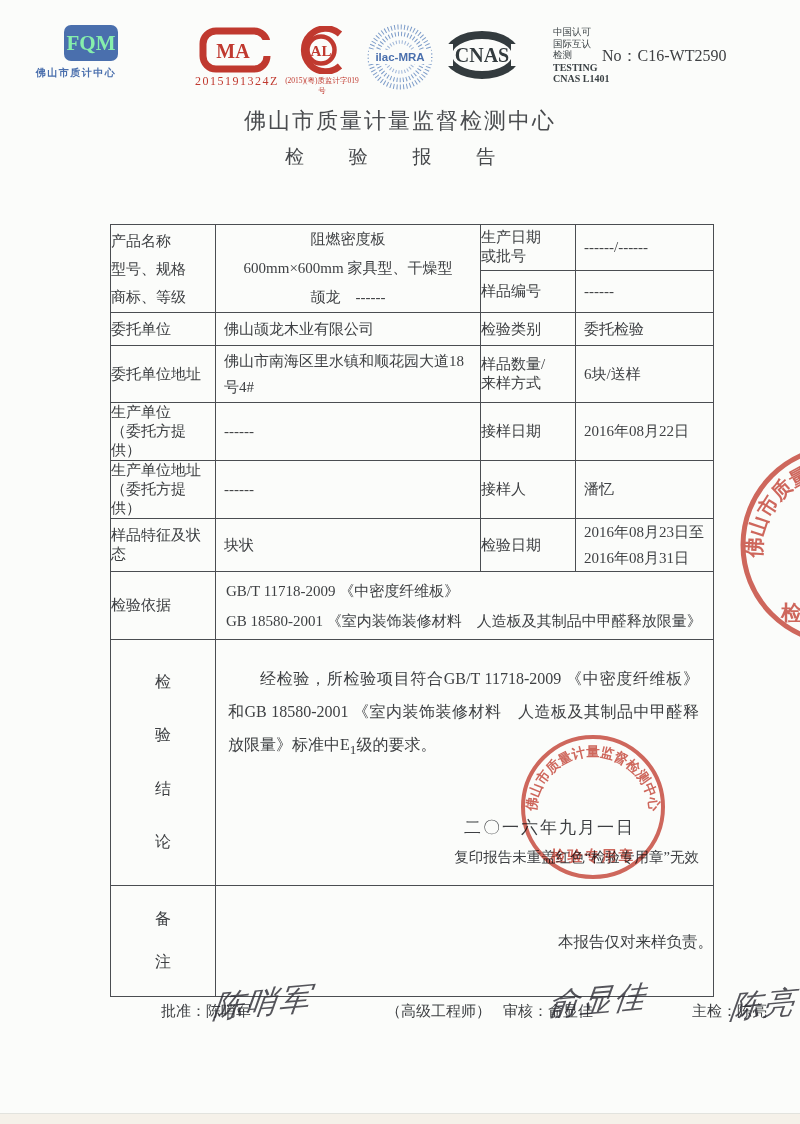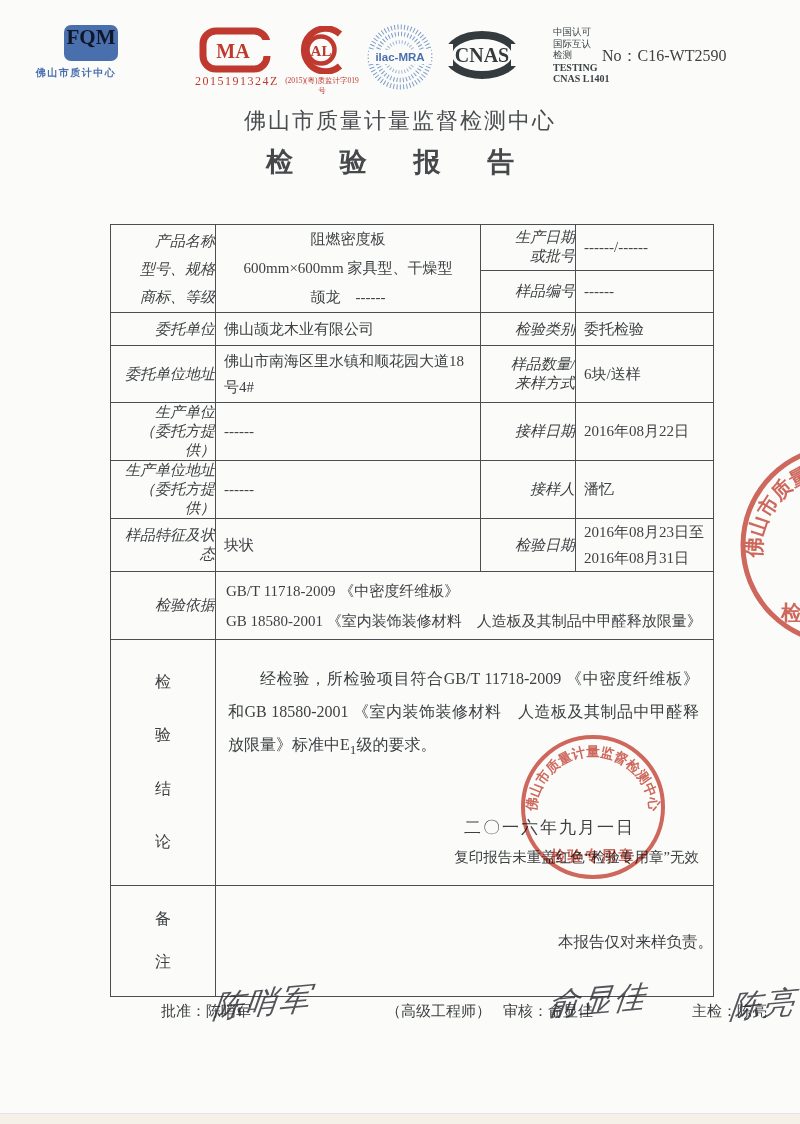--- a/index.html
+++ b/index.html
@@ -1,37 +1,37 @@
 <!DOCTYPE html>
 <html><head>
 <meta charset="utf-8">
 <style>
   html,body{margin:0;padding:0;}
   body{background:#e9eae8;font-family:"Liberation Serif","DejaVu Serif",serif;}
   #page{position:relative;width:800px;height:1124px;background:#fbfcfa;overflow:hidden;color:#3e4043;margin:0 auto;}
   .abs{position:absolute;}
   
   .fqm-box{position:absolute;left:64px;top:25px;width:54px;height:36px;background:#4a6fad;border-radius:7px;
-           display:flex;align-items:flex-start;justify-content:center;color:#0f172a;font-weight:bold;font-size:21px;}
+           display:flex;align-items:center;justify-content:center;color:#86efac;font-weight:bold;font-size:21px;}
   .fqm-org{position:absolute;left:20px;top:66px;width:112px;text-align:center;color:#4a6fad;font-size:10px;letter-spacing:1.5px;font-weight:bold;}
   .cma-num{position:absolute;left:195px;top:74px;width:80px;text-align:center;color:#c0392f;font-size:12px;letter-spacing:1.5px;}
   .cal-num{position:absolute;left:283px;top:76px;width:78px;text-align:center;color:#c0392f;font-size:7.5px;}
   .cnas-lines{position:absolute;left:525px;top:27px;font-size:9.5px;line-height:11.5px;color:#3b4245;margin-left:28px;}
   .cnas-lines .b{font-weight:bold;font-size:10px;}
   .report-no{position:absolute;left:602px;top:46px;font-size:16px;color:#3e4043;}
   
   .org-title{position:absolute;left:0;top:106px;width:800px;text-align:center;font-size:22px;letter-spacing:2px;color:#4a4c4f;}
-  .report-title{position:absolute;left:0;top:144px;width:800px;text-align:center;font-size:27px;letter-spacing:20px;color:#46484b;font-weight:bold;}
+  .report-title{position:absolute;left:0;top:144px;width:800px;text-align:center;font-size:19px;letter-spacing:20px;color:#46484b;}
   .meta-row{position:absolute;left:110px;top:196px;width:603px;font-size:15px;color:#3e4043;}
   .meta-pages{position:absolute;right:2px;top:0;}
   
   table.rpt{position:absolute;left:110px;top:224px;width:603px;border-collapse:collapse;table-layout:fixed;
             font-size:15px;color:#3e4043;}
   table.rpt td{border:1px solid #4a4d51;padding:0;vertical-align:middle;overflow:hidden;}
-  .lc{text-align:right;font-style:italic;}
+  .lc{text-align:left;}
   .vline{line-height:28px;}
   .val{padding:2px 6px 2px 8px;}
   .valc{text-align:center;line-height:29px;}
   .vlabel{display:flex;flex-direction:column;align-items:center;justify-content:space-evenly;height:100%;font-size:16px;}
   .cell-rel{position:relative;width:100%;height:100%;}
   .concl-text{padding:22px 14px 0 12px;text-indent:2em;font-size:16px;line-height:33px;text-align:justify;}
   .concl-date{position:absolute;left:248px;top:176px;font-size:17px;letter-spacing:2px;}
   .concl-note{position:absolute;right:14px;top:208px;font-size:14.5px;}
   .remark-text{position:absolute;left:0;top:46px;width:100%;text-align:right;font-size:15.5px;}
   .basis-line{padding-left:10px;line-height:30px;}

